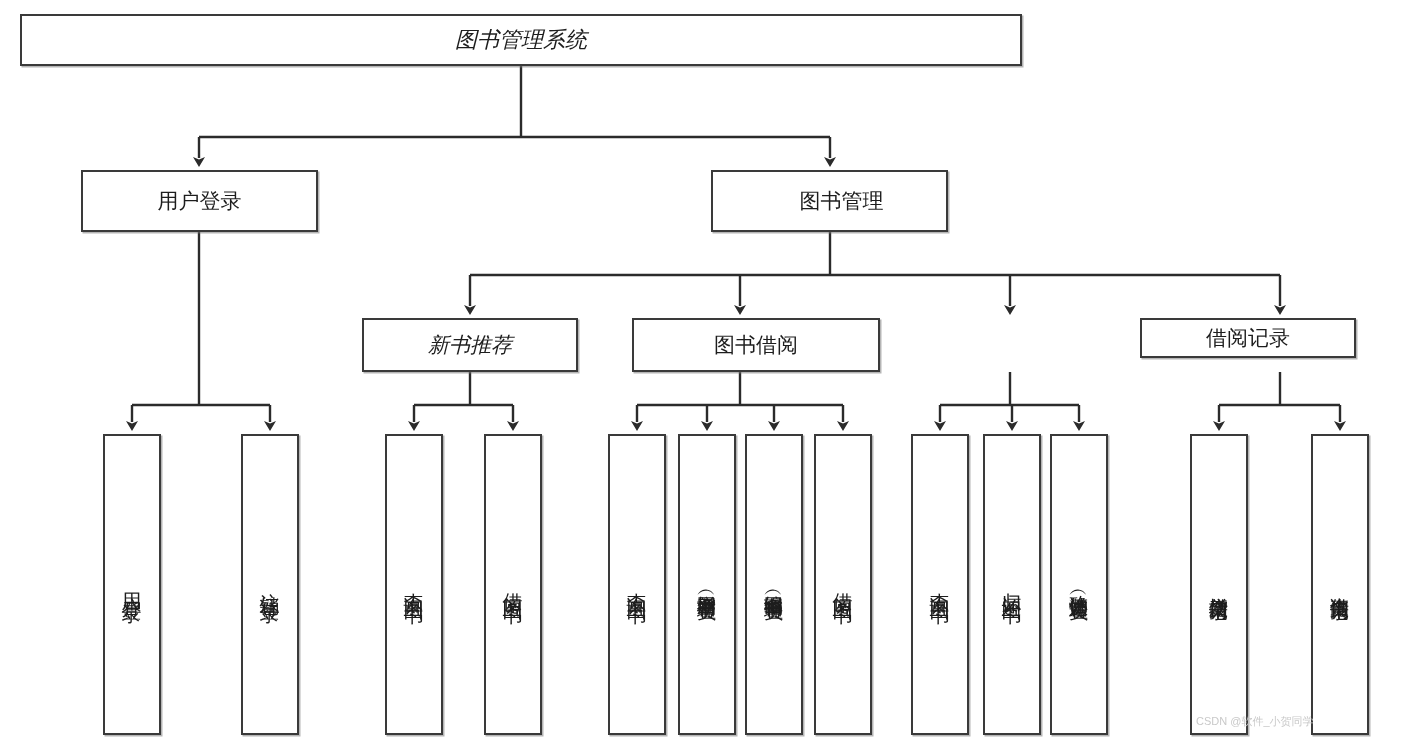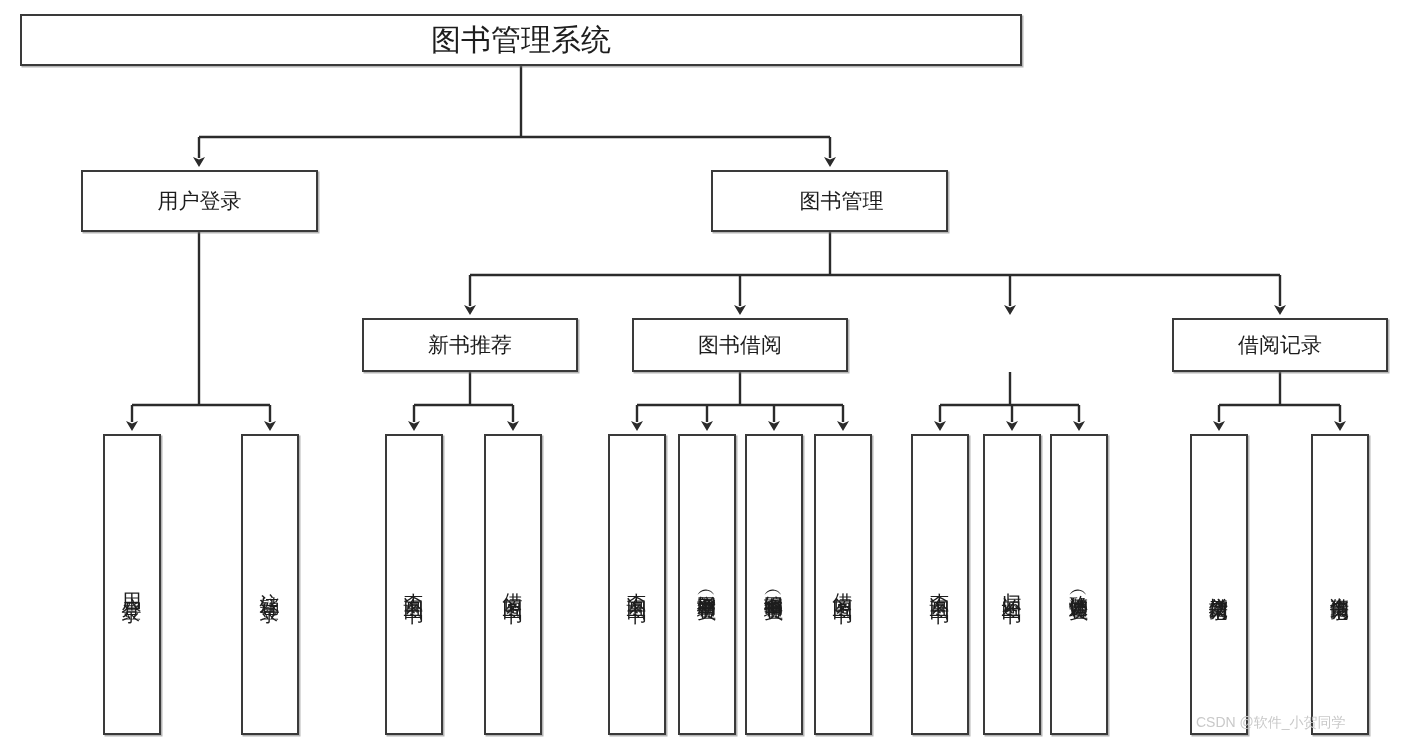--- a/index.html
+++ b/index.html
@@ -40,21 +40,22 @@
   .node .label {
     color: #1d1d1d;
     text-align: center;
     line-height: 1.18;
     white-space: nowrap;
   }
   .node.h .label {
     font-size: 21px;
   }
   .node.root .label {
-    font-size: 30px;
+    font-size: 22px;
+    font-style: italic;
   }
   
   .node.v {
     align-items: center;
     justify-content: center;
   }
   .node.v .label {
     writing-mode: vertical-rl;
     text-orientation: upright;
     font-size: 20px;
@@ -62,21 +63,21 @@
     line-height: 1;
     white-space: nowrap;
   }
   .node.v.tight .label {
     font-size: 19px;
     letter-spacing: 1px;
   }
   .watermark {
     position: absolute;
     color: #c9c9c9;
-    font-size: 14px;
+    font-size: 11px;
     z-index: 5;
     white-space: nowrap;
     font-family: "Liberation Sans", "DejaVu Sans", sans-serif;
   }
 </style>
 </head>
 <body>
 
 <div id="canvas">
 
@@ -134,27 +135,27 @@
     <span class="label">图书管理系统</span>
   </div>
 
   <div class="node h" style="left:81px;top:170px;width:237px;height:62px;">
     <span class="label">用户登录</span>
   </div>
   <div class="node h" style="left:711px;top:170px;width:237px;height:62px;padding-left:24px;">
     <span class="label">图书管理</span>
   </div>
 
-  <div class="node h" style="left:362px;top:318px;width:216px;height:54px;">
+  <div class="node h" style="left:362px;top:318px;width:216px;height:54px;font-style:italic;">
     <span class="label">新书推荐</span>
   </div>
-  <div class="node h" style="left:632px;top:318px;width:216px;height:54px;">
+  <div class="node h" style="left:632px;top:318px;width:248px;height:54px;">
     <span class="label">图书借阅</span>
   </div>
-  <div class="node h" style="left:1172px;top:318px;width:216px;height:54px;">
+  <div class="node h" style="left:1140px;top:318px;width:216px;height:40px;">
     <span class="label">借阅记录</span>
   </div>
 
   <div class="node v" style="left:103px;top:434px;width:58px;height:301px;">
     <span class="label">用户登录</span>
   </div>
   <div class="node v" style="left:241px;top:434px;width:58px;height:301px;">
     <span class="label">注销登录</span>
   </div>
   <div class="node v" style="left:385px;top:434px;width:58px;height:301px;">

